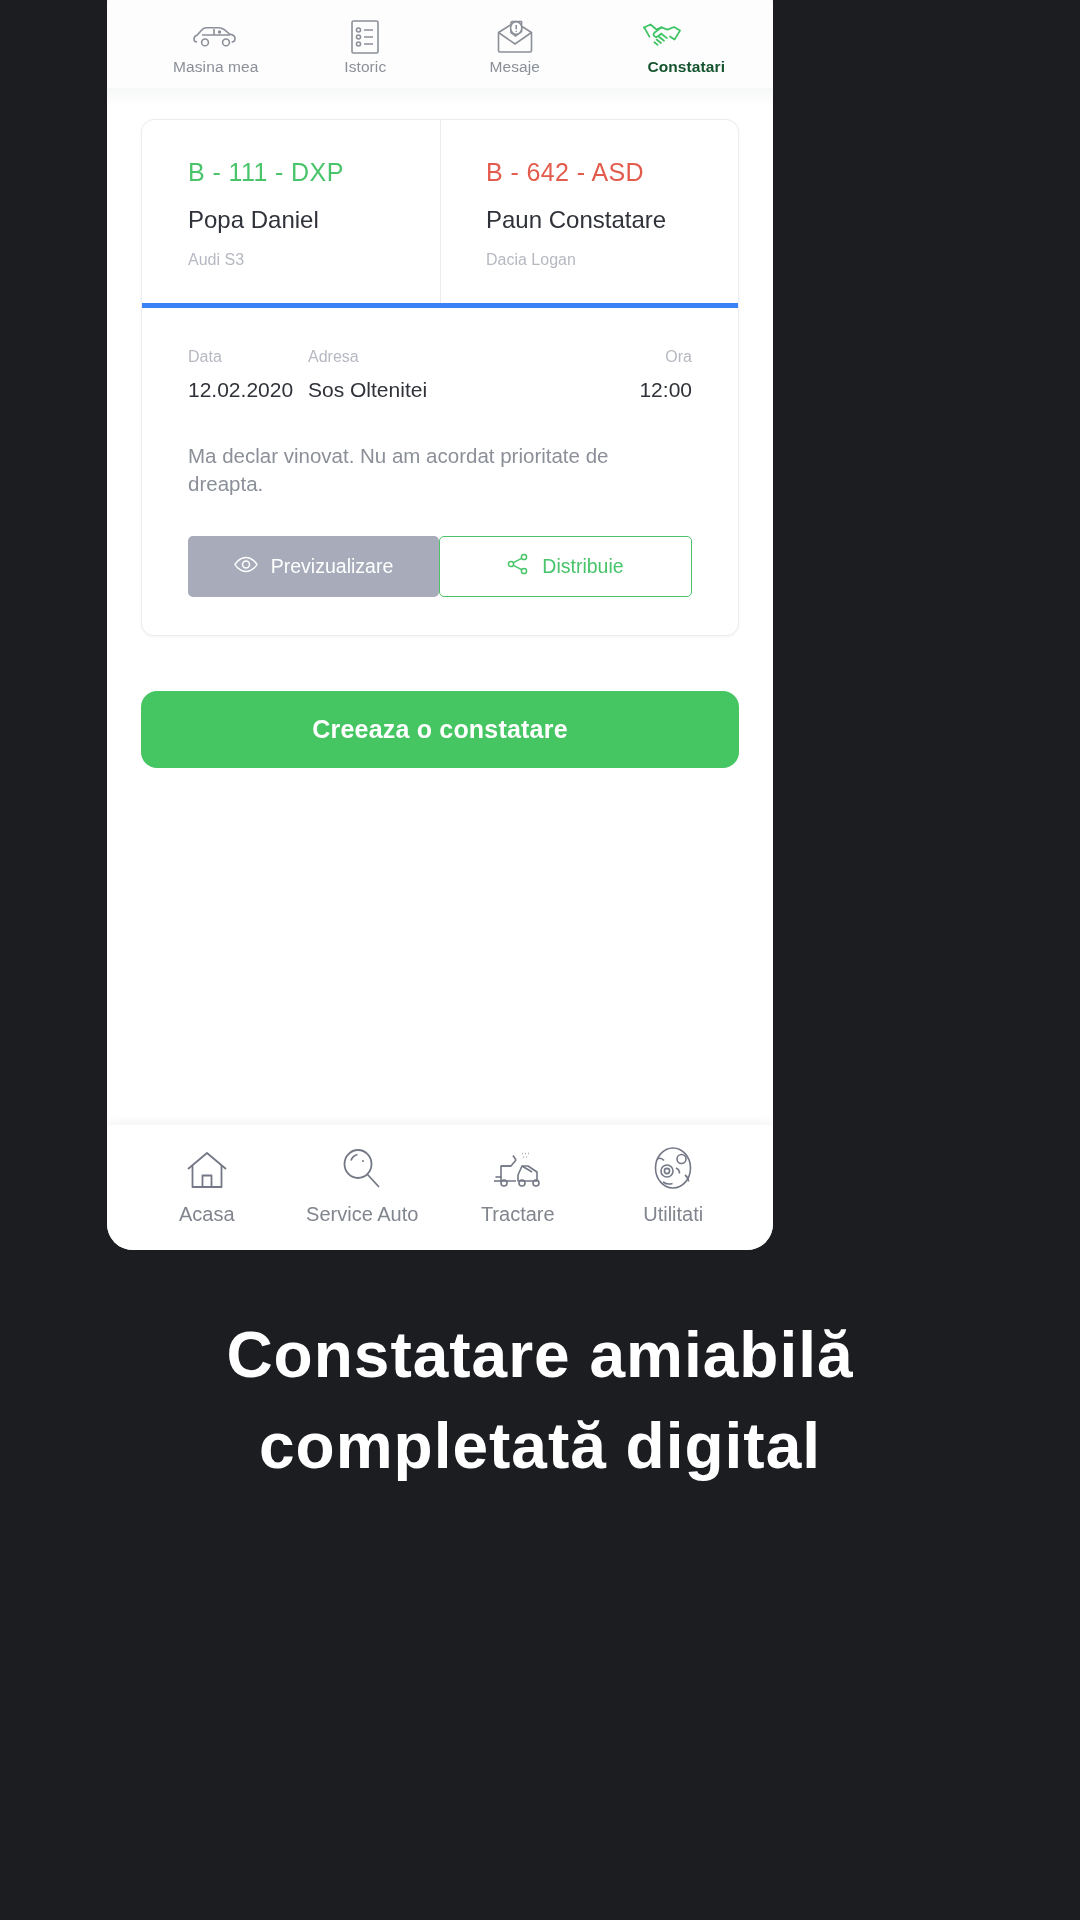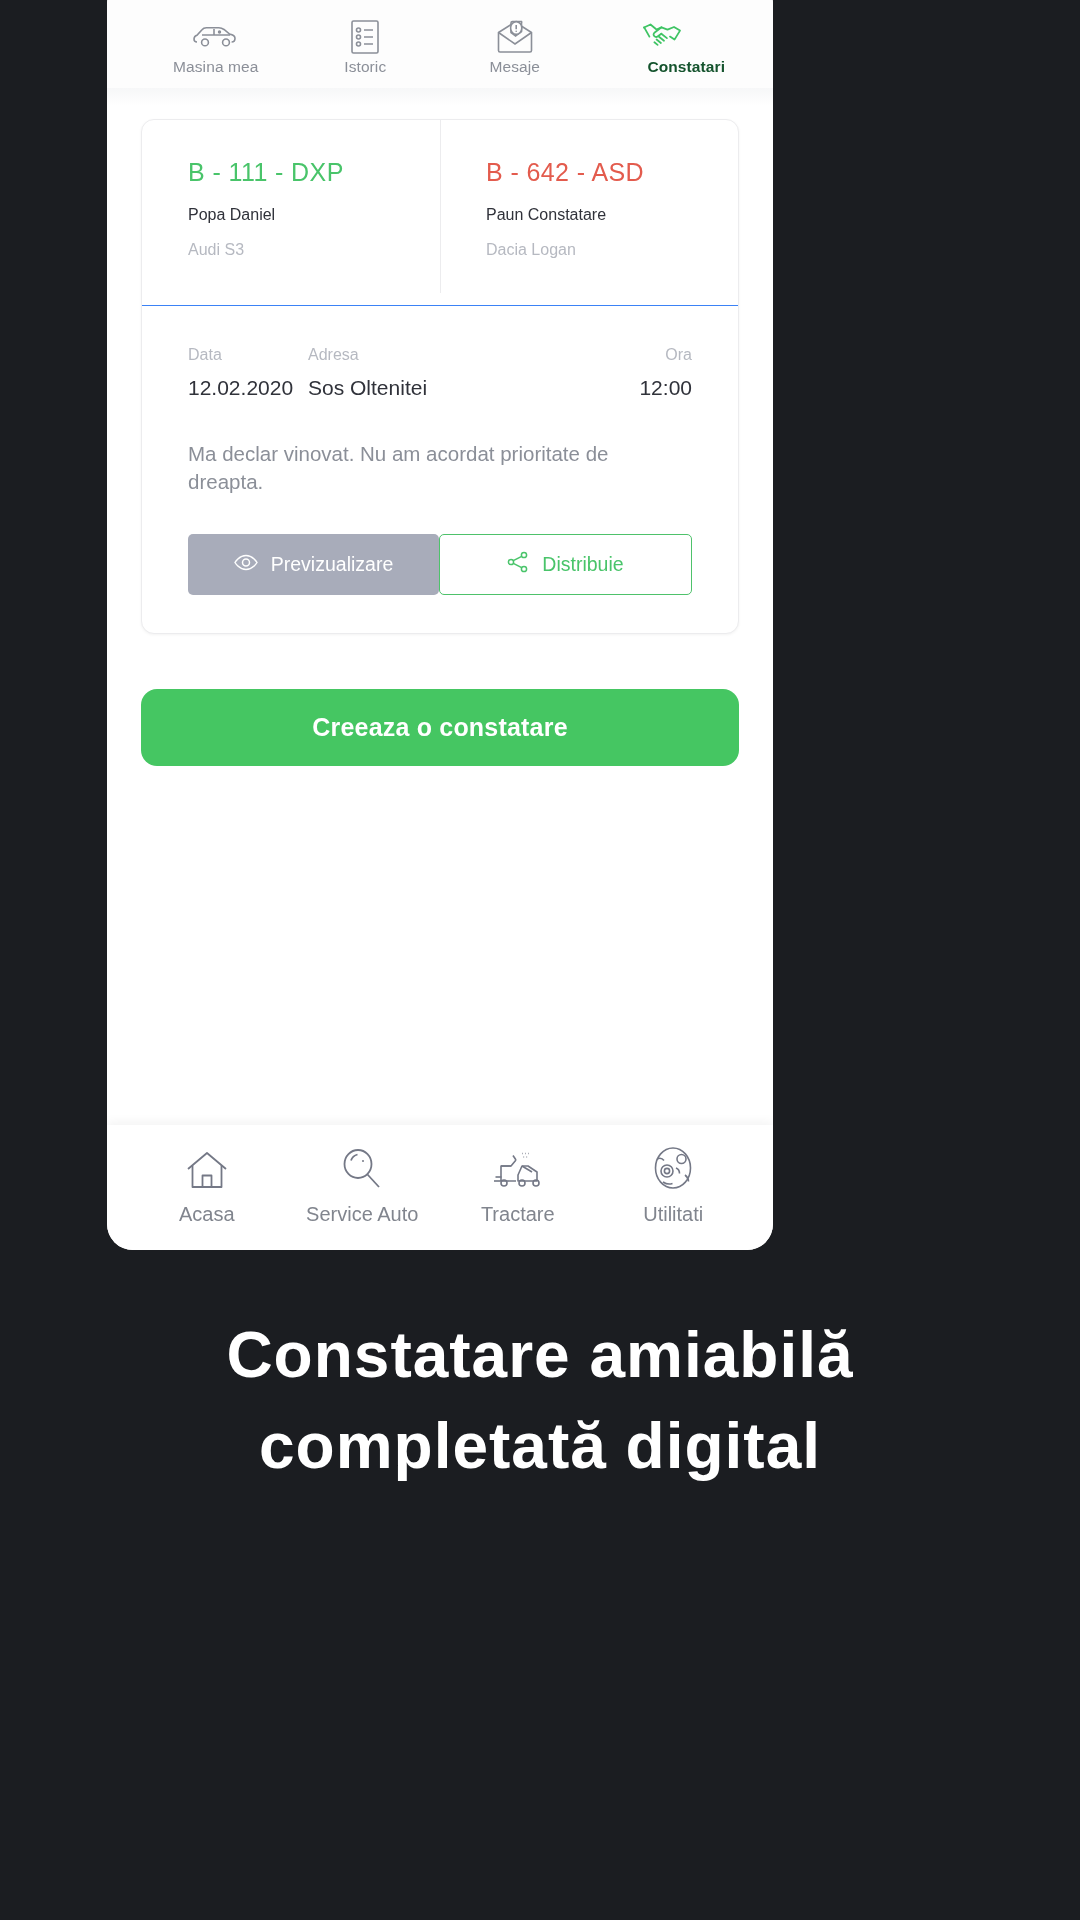--- a/index.html
+++ b/index.html
@@ -67,27 +67,26 @@
   }
   .card-top { display: flex; }
   .card-col {
     flex: 1;
     padding: 38px 0 34px 46px;
   }
   .card-col + .card-col { border-left: 1px solid #ececee; padding-left: 45px; }
   .plate { font-size: 25px; letter-spacing: .4px; margin-bottom: 19px; }
   .plate.green { color: #49c46a; }
   .plate.red   { color: #e35b4d; }
-  .owner { font-size: 16px; color: #30323a; margin-bottom: 17px; }
+  .owner { font-size: 24px; color: #30323a; margin-bottom: 17px; }
   .model { font-size: 16px; color: #b6b9c1; }
 
   .card-bottom {
-    border-top: 1px solid #3b82f6;
+    border-top: 5px solid #3b82f6;
     padding: 40px 46px 38px 46px;
-    margin-top: 12px;
   }
   .meta-row { display: flex; align-items: flex-start; }
   .meta-data { width: 120px; }
   .meta-adresa { flex: 1; }
   .meta-ora { text-align: right; }
   .meta-label { font-size: 16px; color: #b6b9c1; margin-bottom: 12px; }
   .meta-value { font-size: 21px; color: #30323a; }
 
   .declaration {
     margin-top: 40px;

